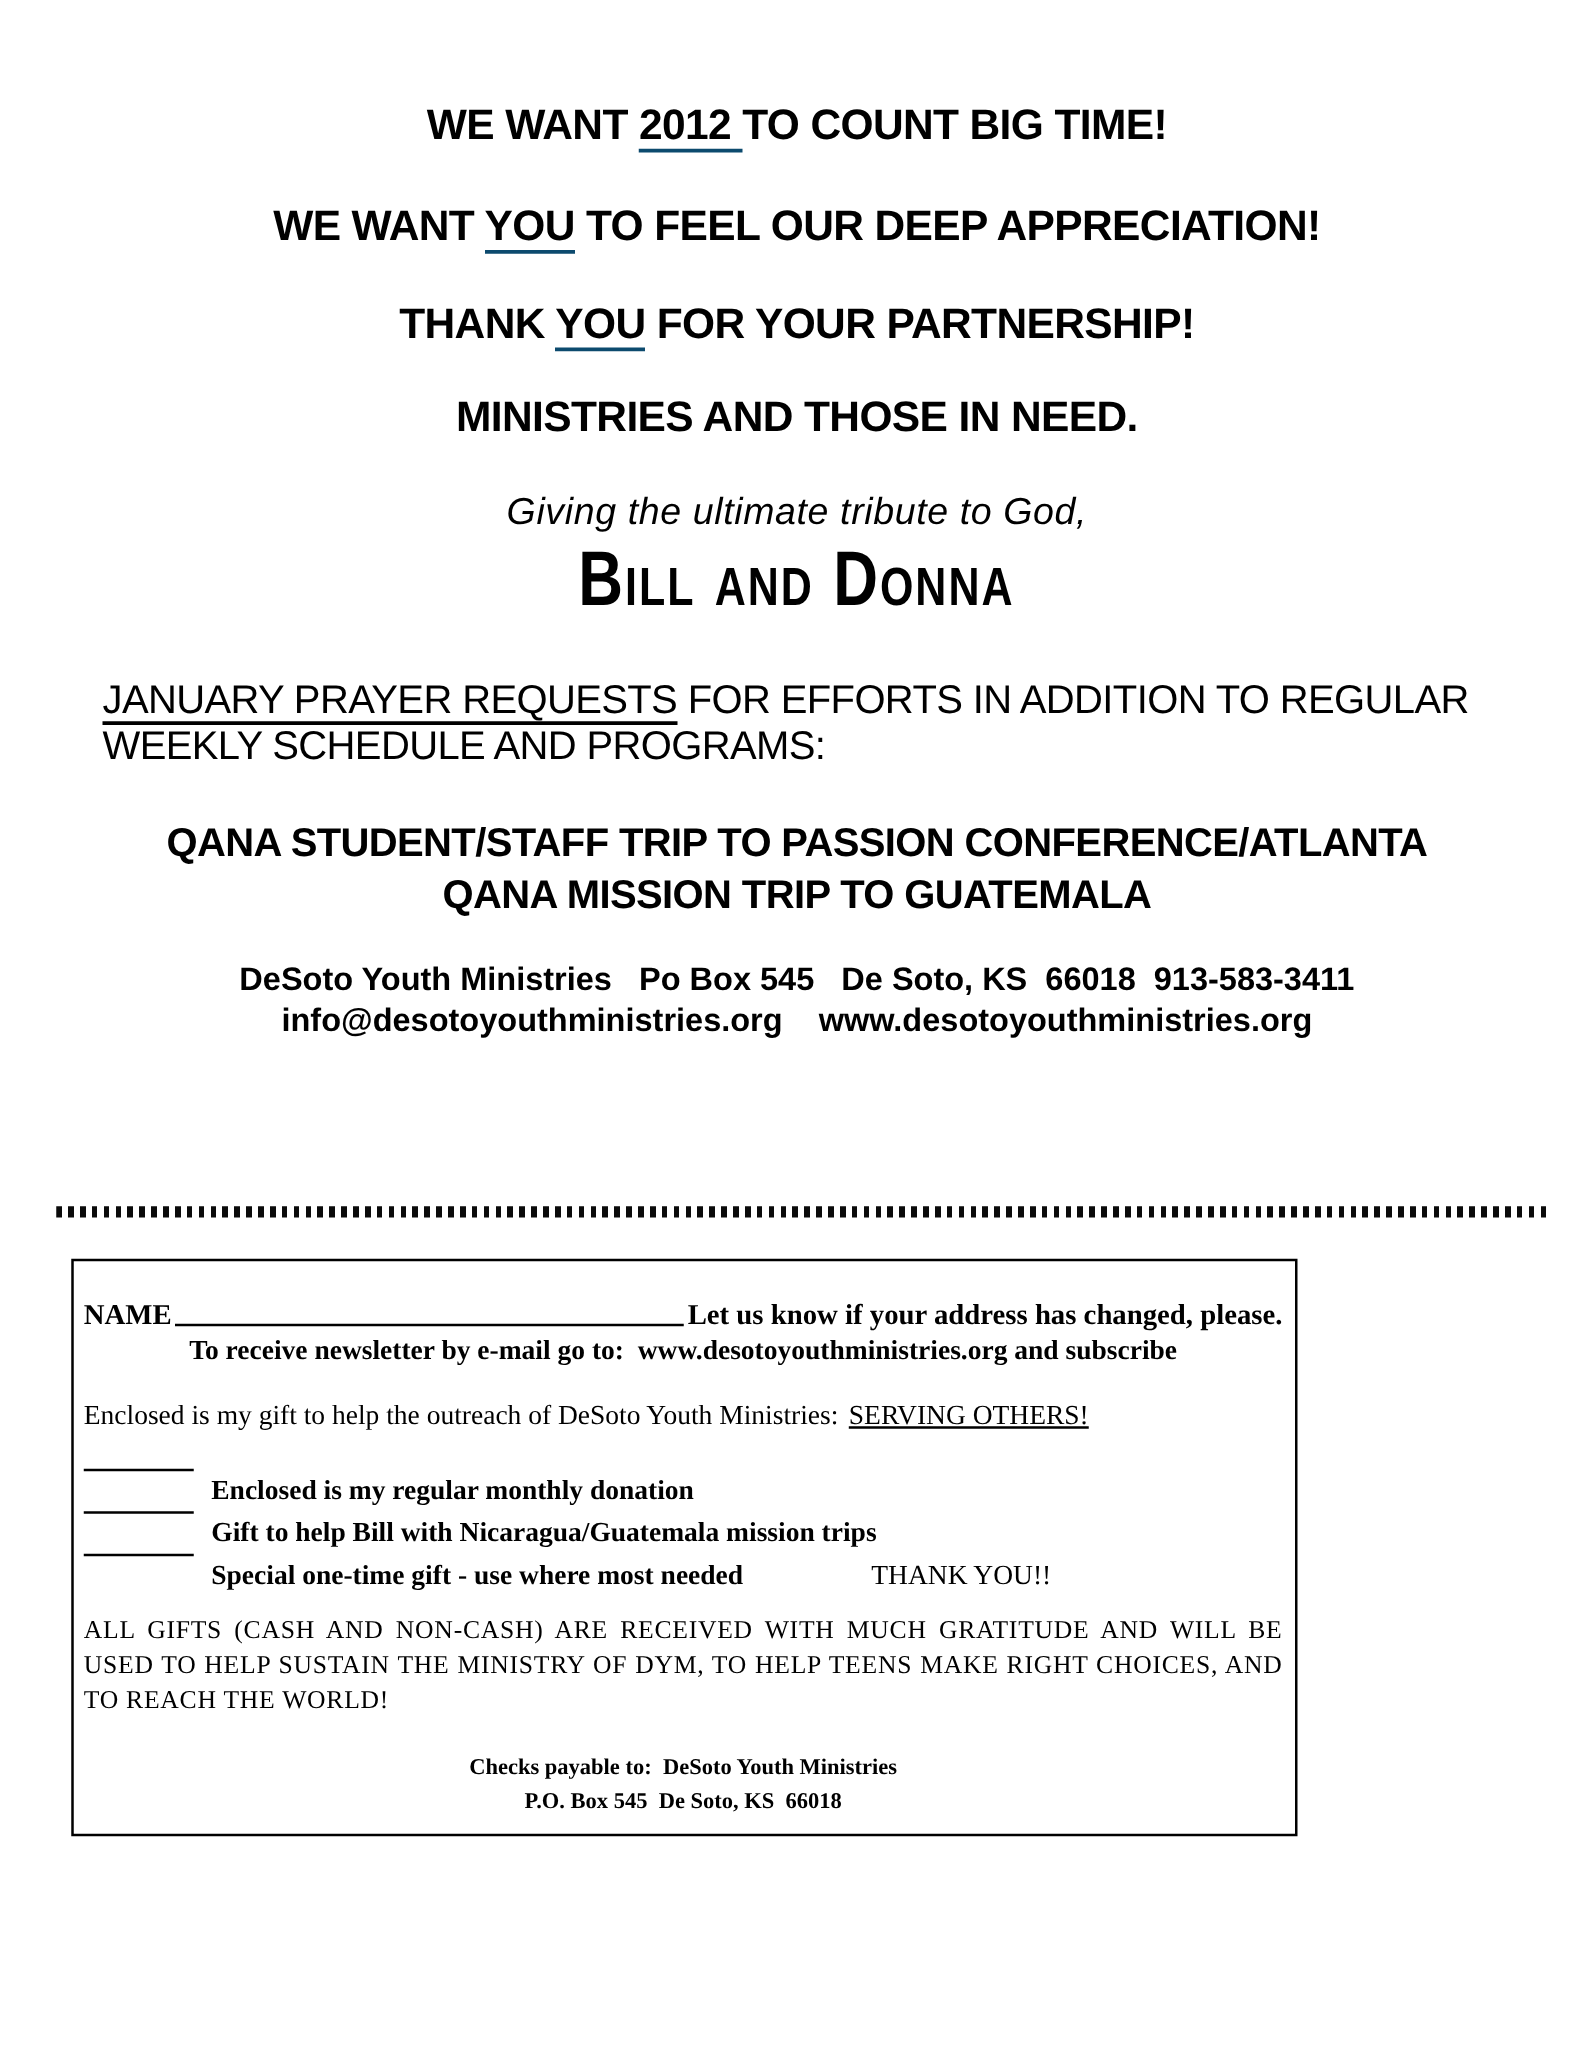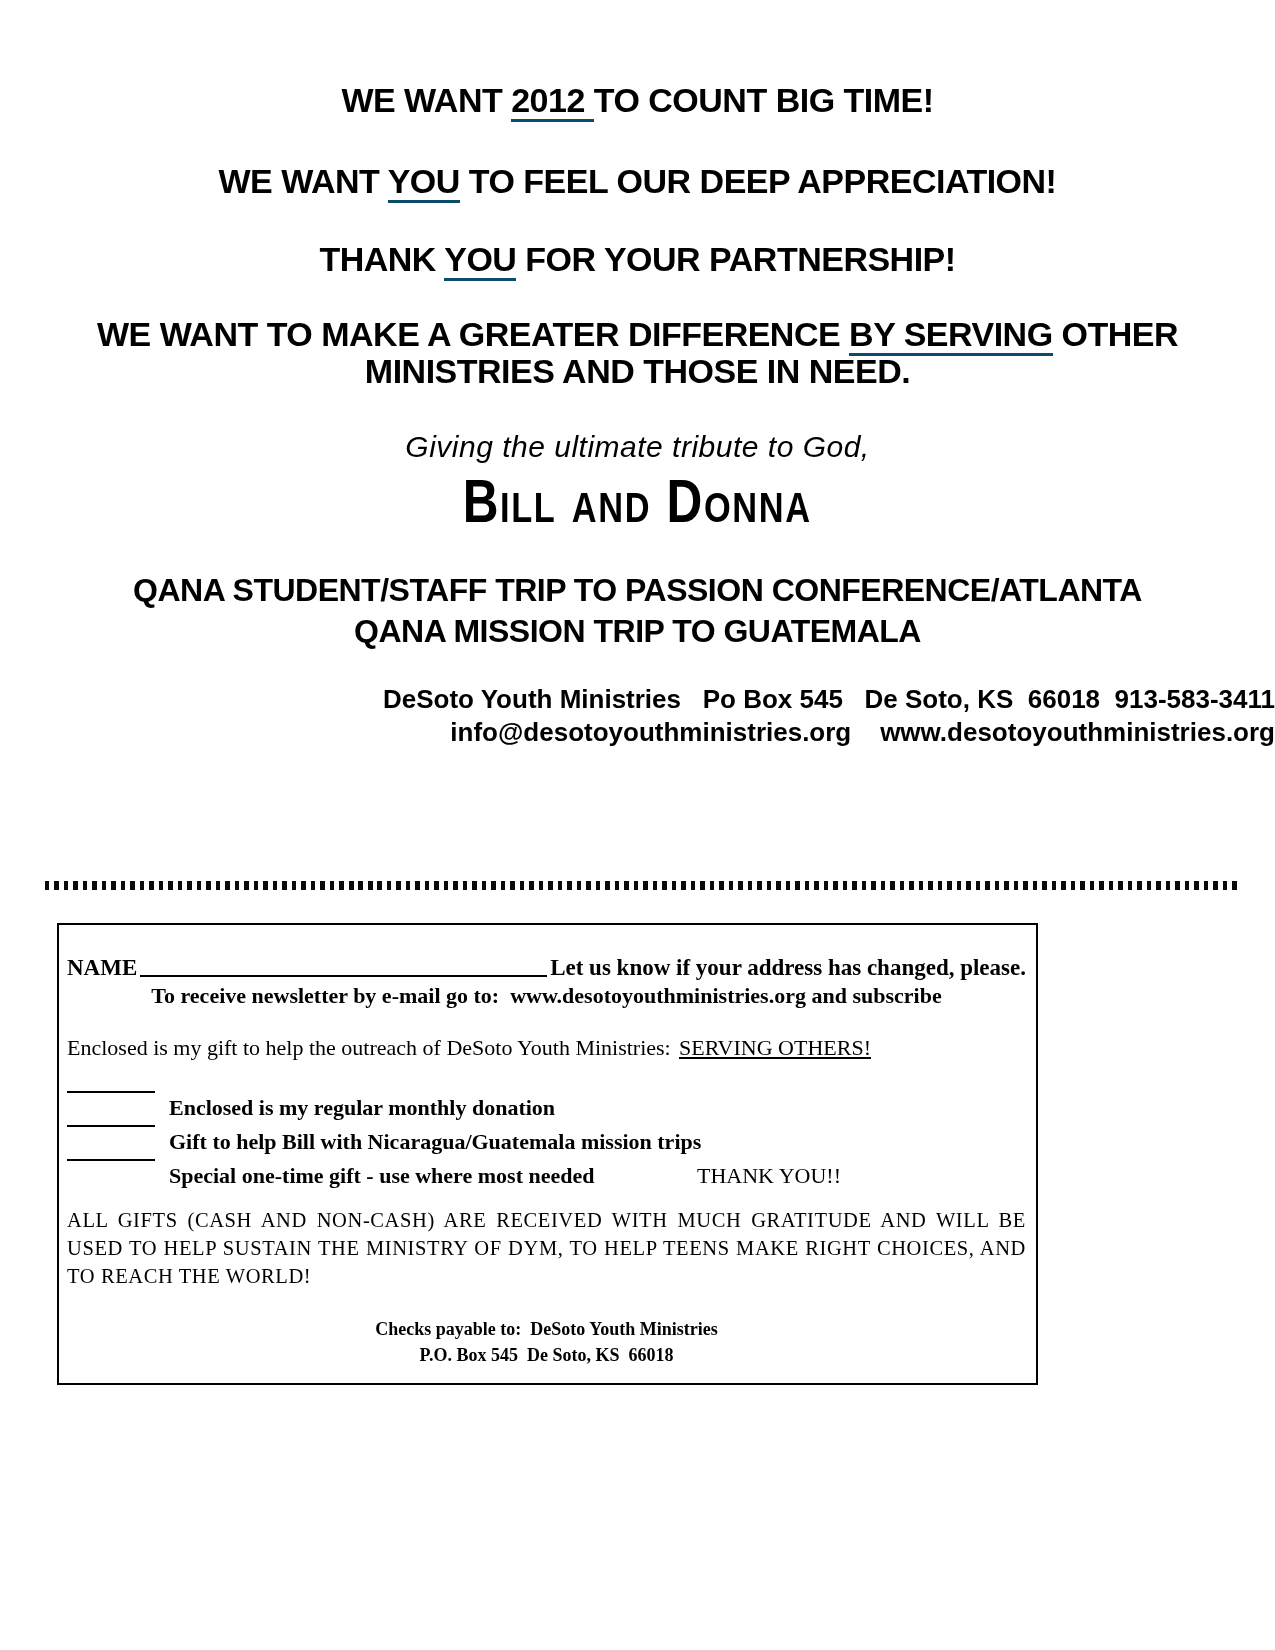--- a/index.html
+++ b/index.html
@@ -42,21 +42,21 @@
     margin-top:46px; margin-left:82px;
     font-size:32px; font-weight:normal; line-height:1.17; letter-spacing:-0.5px;
   }
   .prayer .u2 { border-bottom:3px solid #000; }
 
   
   .trips { margin-top:38px; text-align:center; }
   .trip { font-weight:bold; font-size:32px; line-height:1.3; letter-spacing:-0.5px; }
 
   
-  .contact { margin-top:30px; text-align:right; }
+  .contact { margin-top:30px; text-align:center; }
   .contact div { font-weight:bold; font-size:26px; line-height:1.28; }
 
   
   .dotted {
     margin:132px 35px 0 45px; height:9px;
     background:repeating-linear-gradient(90deg, #0a0a0a 0 4.5px, #ffffff 4.5px 9.5px);
   }
 
   
   .formbox {
@@ -101,31 +101,34 @@
   <div class="head mt44">
     <span data-bind="headings.h2.pre">WE WANT </span><span class="u" data-bind="headings.h2.underlined">YOU</span><span data-bind="headings.h2.post"> TO FEEL OUR DEEP APPRECIATION!</span>
   </div>
 
   <div class="head mt42">
     <span data-bind="headings.h3.pre">THANK </span><span class="u" data-bind="headings.h3.underlined">YOU</span><span data-bind="headings.h3.post"> FOR YOUR PARTNERSHIP!</span>
   </div>
 
 
   <div class="head mt38">
-    <div>
-      <span data-bind="headings.h5.line1_pre">WE WANT TO MAKE A GREATER DIFFERENCE </span><span class="u" data-bind="headings.h5.line1_underlined">BY SERVING</span><span data-bind="headings.h5.line1_post"> OTHER</span>
-    </div>
     <div data-bind="headings.h5.line2">MINISTRIES AND THOSE IN NEED.</div>
   </div>
 
   <div class="tribute" data-bind="tribute.line">Giving the ultimate tribute to God,</div>
   <div class="signature">
     <span data-bind="tribute.signature">Bill and Donna</span>
   </div>
 
+  <div class="prayer">
+    <div>
+      <span class="u2" data-bind="prayer.underlined">JANUARY PRAYER REQUESTS</span><span data-bind="prayer.line1_rest"> FOR EFFORTS IN ADDITION TO REGULAR</span>
+    </div>
+    <div data-bind="prayer.line2">WEEKLY SCHEDULE AND PROGRAMS:</div>
+  </div>
 
   <div class="trips">
     <div class="trip" data-bind="trips.0">QANA STUDENT/STAFF TRIP TO PASSION CONFERENCE/ATLANTA</div>
     <div class="trip" data-bind="trips.1">QANA MISSION TRIP TO GUATEMALA</div>
   </div>
 
   <div class="contact">
     <div data-bind="contact.line1">DeSoto Youth Ministries   Po Box 545   De Soto, KS  66018  913-583-3411</div>
     <div data-bind="contact.line2">info@desotoyouthministries.org    www.desotoyouthministries.org</div>
   </div>

